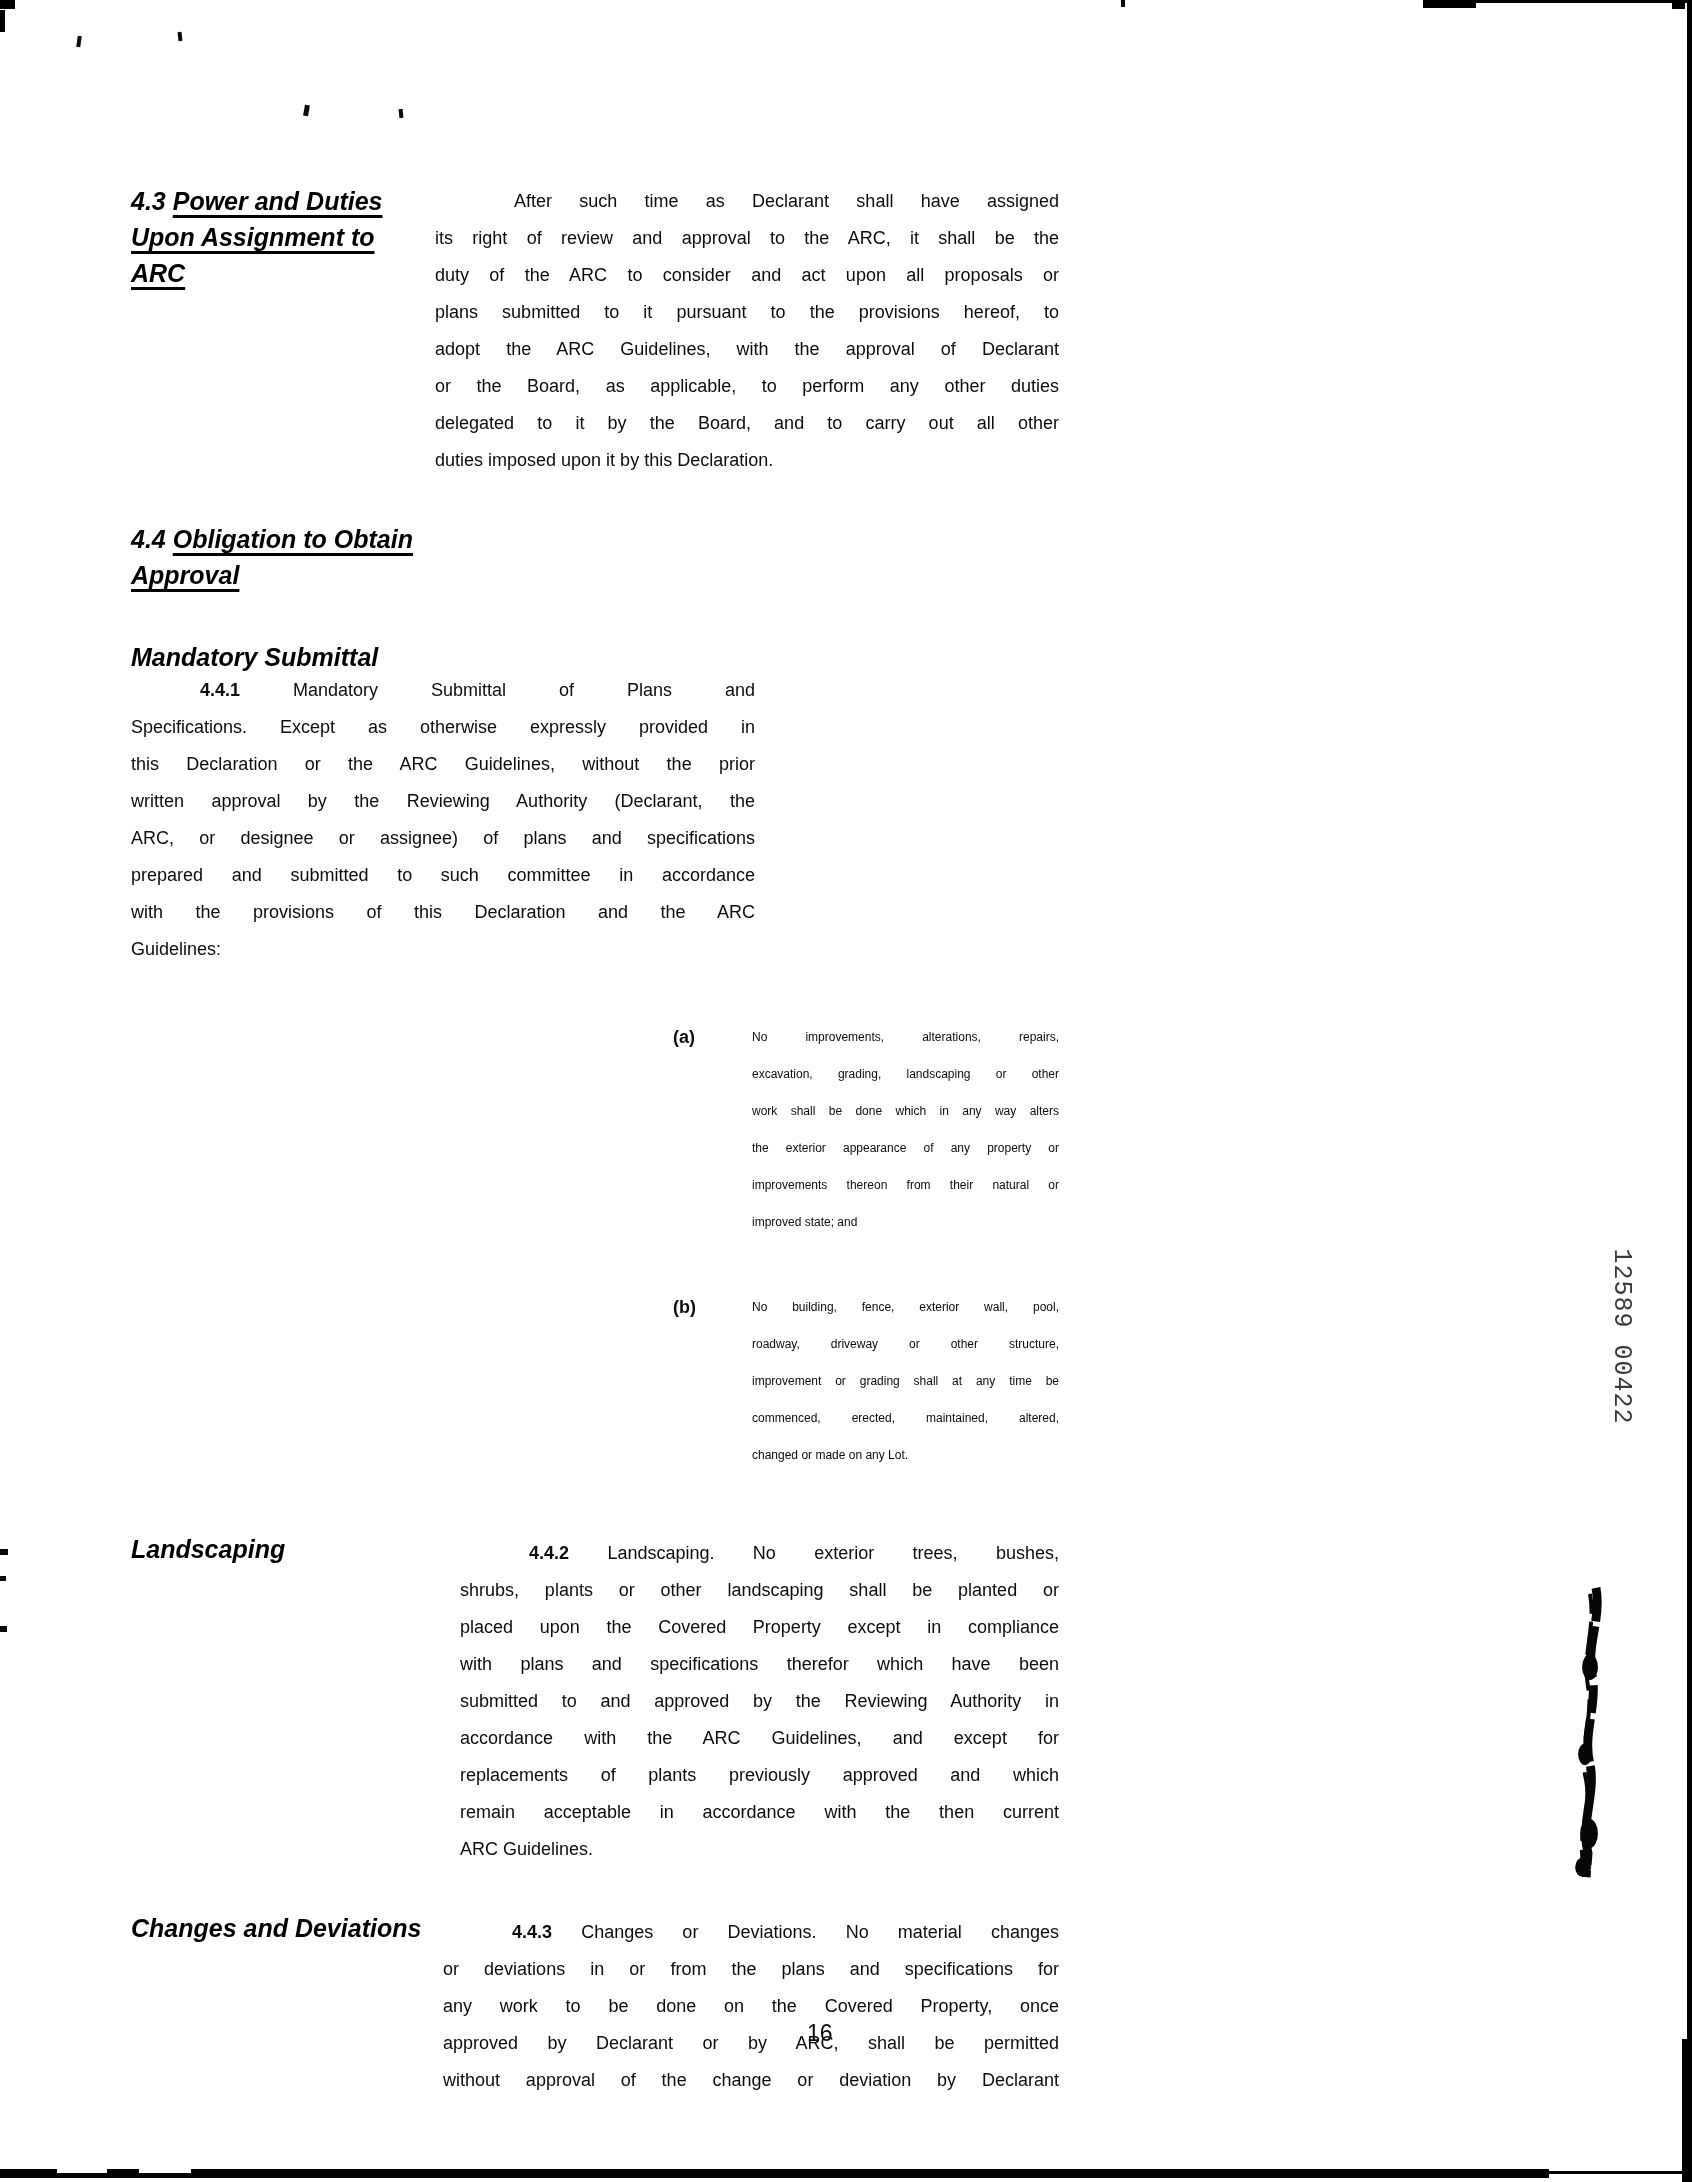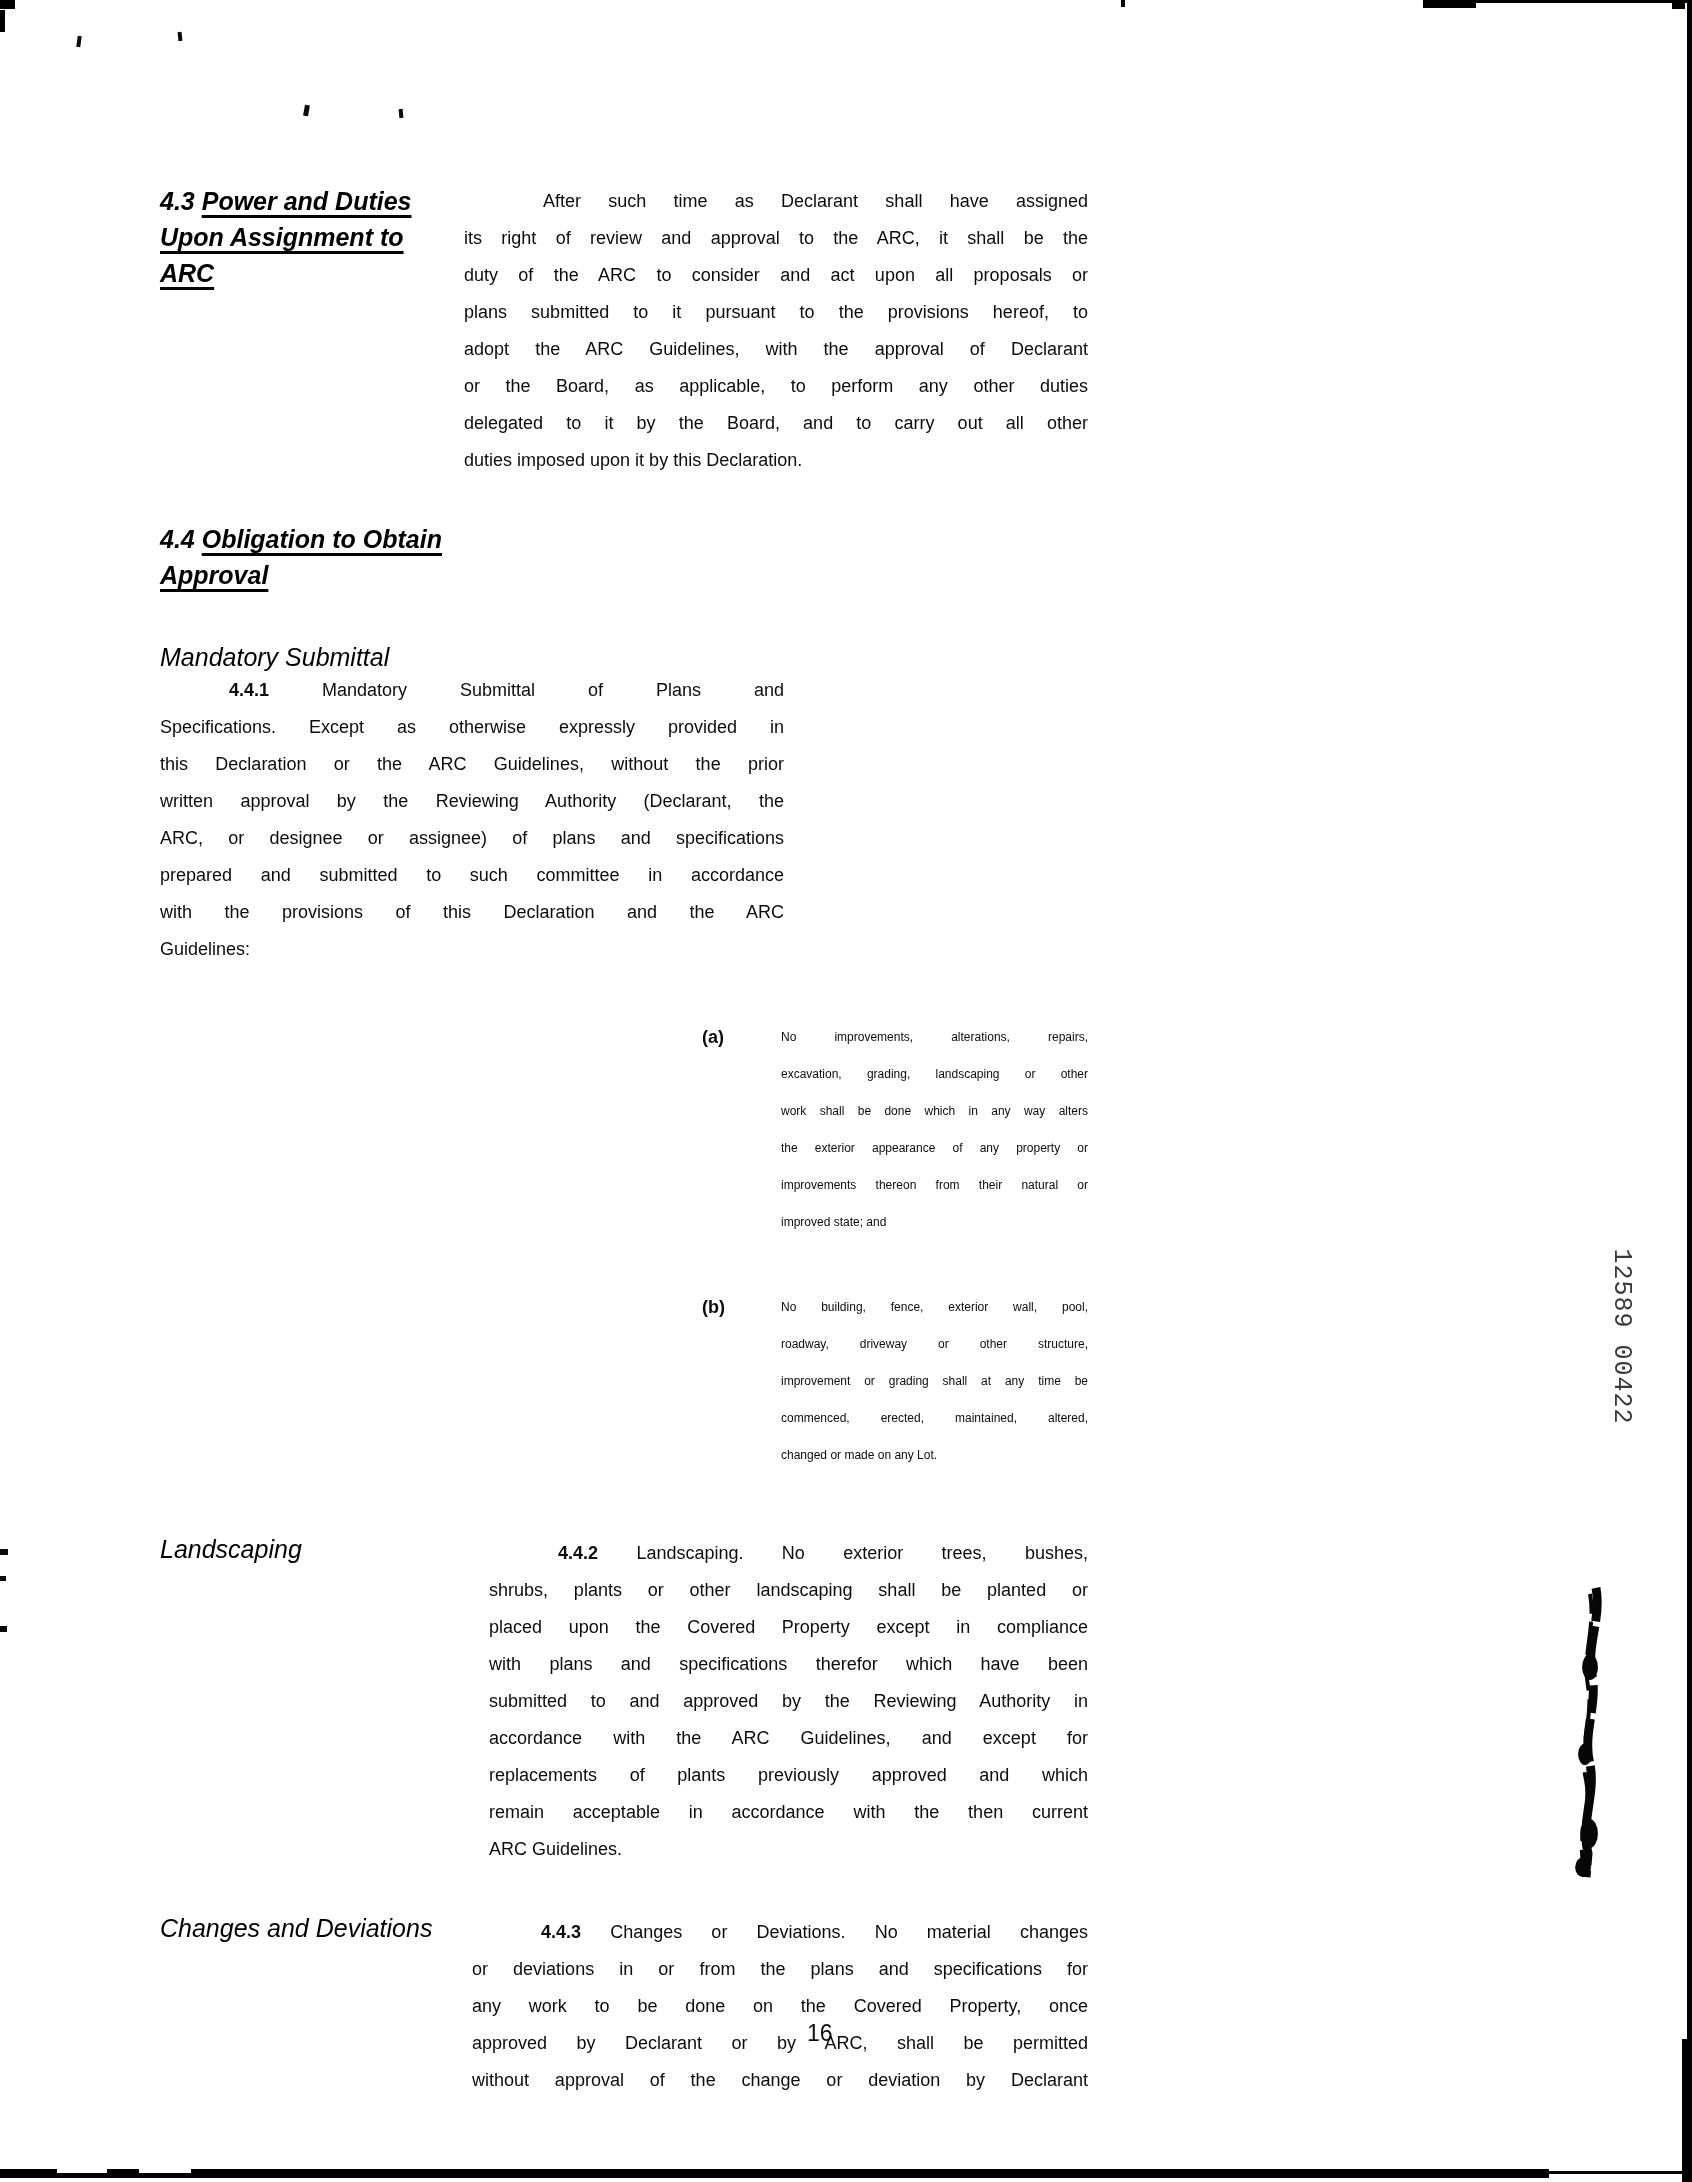--- a/index.html
+++ b/index.html
@@ -26,28 +26,28 @@
   #speck-1 { left:77px;  top:36px;  width:4px; height:11px; transform:rotate(8deg); }
   #speck-2 { left:178px; top:32px;  width:4px; height:9px;  transform:rotate(-6deg); }
   #speck-3 { left:304px; top:105px; width:5px; height:11px; transform:rotate(10deg); }
   #speck-4 { left:399px; top:109px; width:4px; height:9px;  transform:rotate(-5deg); }
   .edge-dash { position:absolute; left:0; background:#0a0a0a; }
   #edge-dash-1 { top:1549px; width:8px; height:6px; }
   #edge-dash-2 { top:1576px; width:6px; height:5px; }
   #edge-dash-3 { top:1626px; width:7px; height:6px; }
 
   
-  #content { position:absolute; left:160px; top:183px; width:928px; }
+  #content { position:absolute; left:131px; top:183px; width:928px; }
   .row { display:flex; align-items:flex-start; }
   .leftcol { width:304px; flex-shrink:0; }
   .bodycol { flex:1; width:624px; }
 
   .shead { font-size:25px; font-weight:bold; font-style:italic; line-height:36px; color:#000; }
   .hline { text-decoration:underline; text-decoration-thickness:3px; text-underline-offset:5px; }
-  .sidelabel { font-size:25px; font-weight:normal; font-style:italic; color:#000; }
+  .sidelabel { font-size:25px; font-weight:bold; font-style:italic; color:#000; }
   #side-label-mandatory { display:block; margin-top:50px; }
 
   .pline { font-size:18px; line-height:37px; text-align:justify; text-align-last:justify; }
   .pline.end { text-align-last:left; }
   .ind80 { text-indent:79px; }
   .ind70 { text-indent:69px; }
   .pnum { font-weight:bold; margin-right:0; }
 
   #row-4-4 { margin-top:42px;flex-direction:column; }
   .item { display:flex; padding-left:238px; margin-top:51px; }

